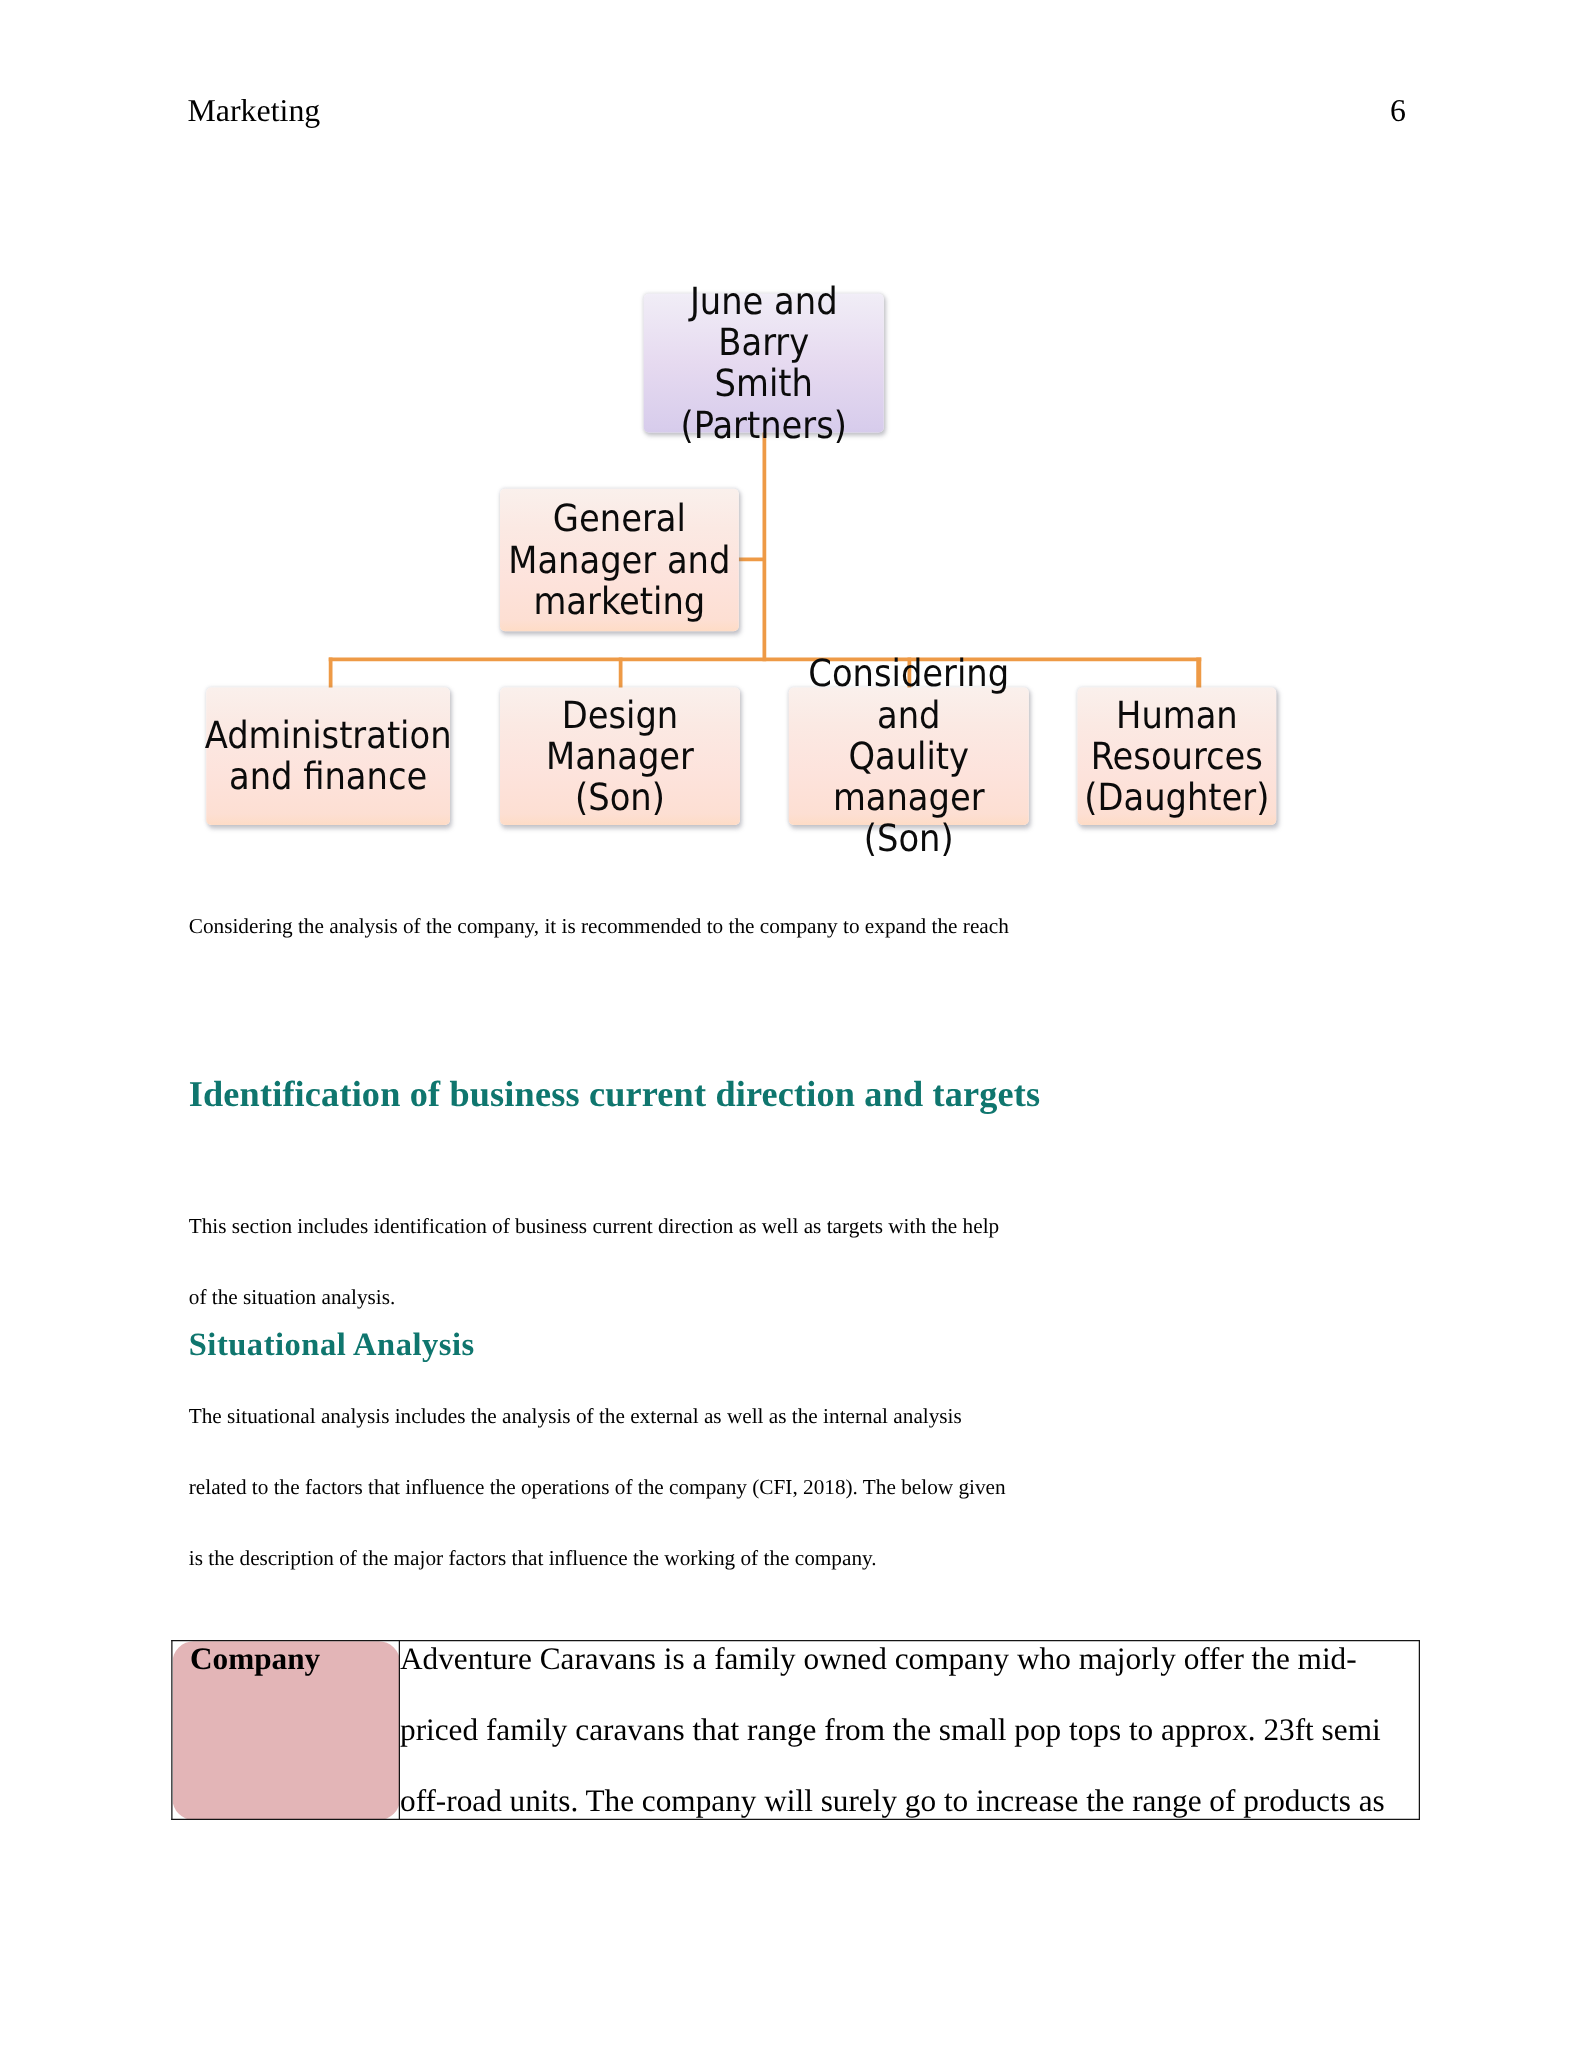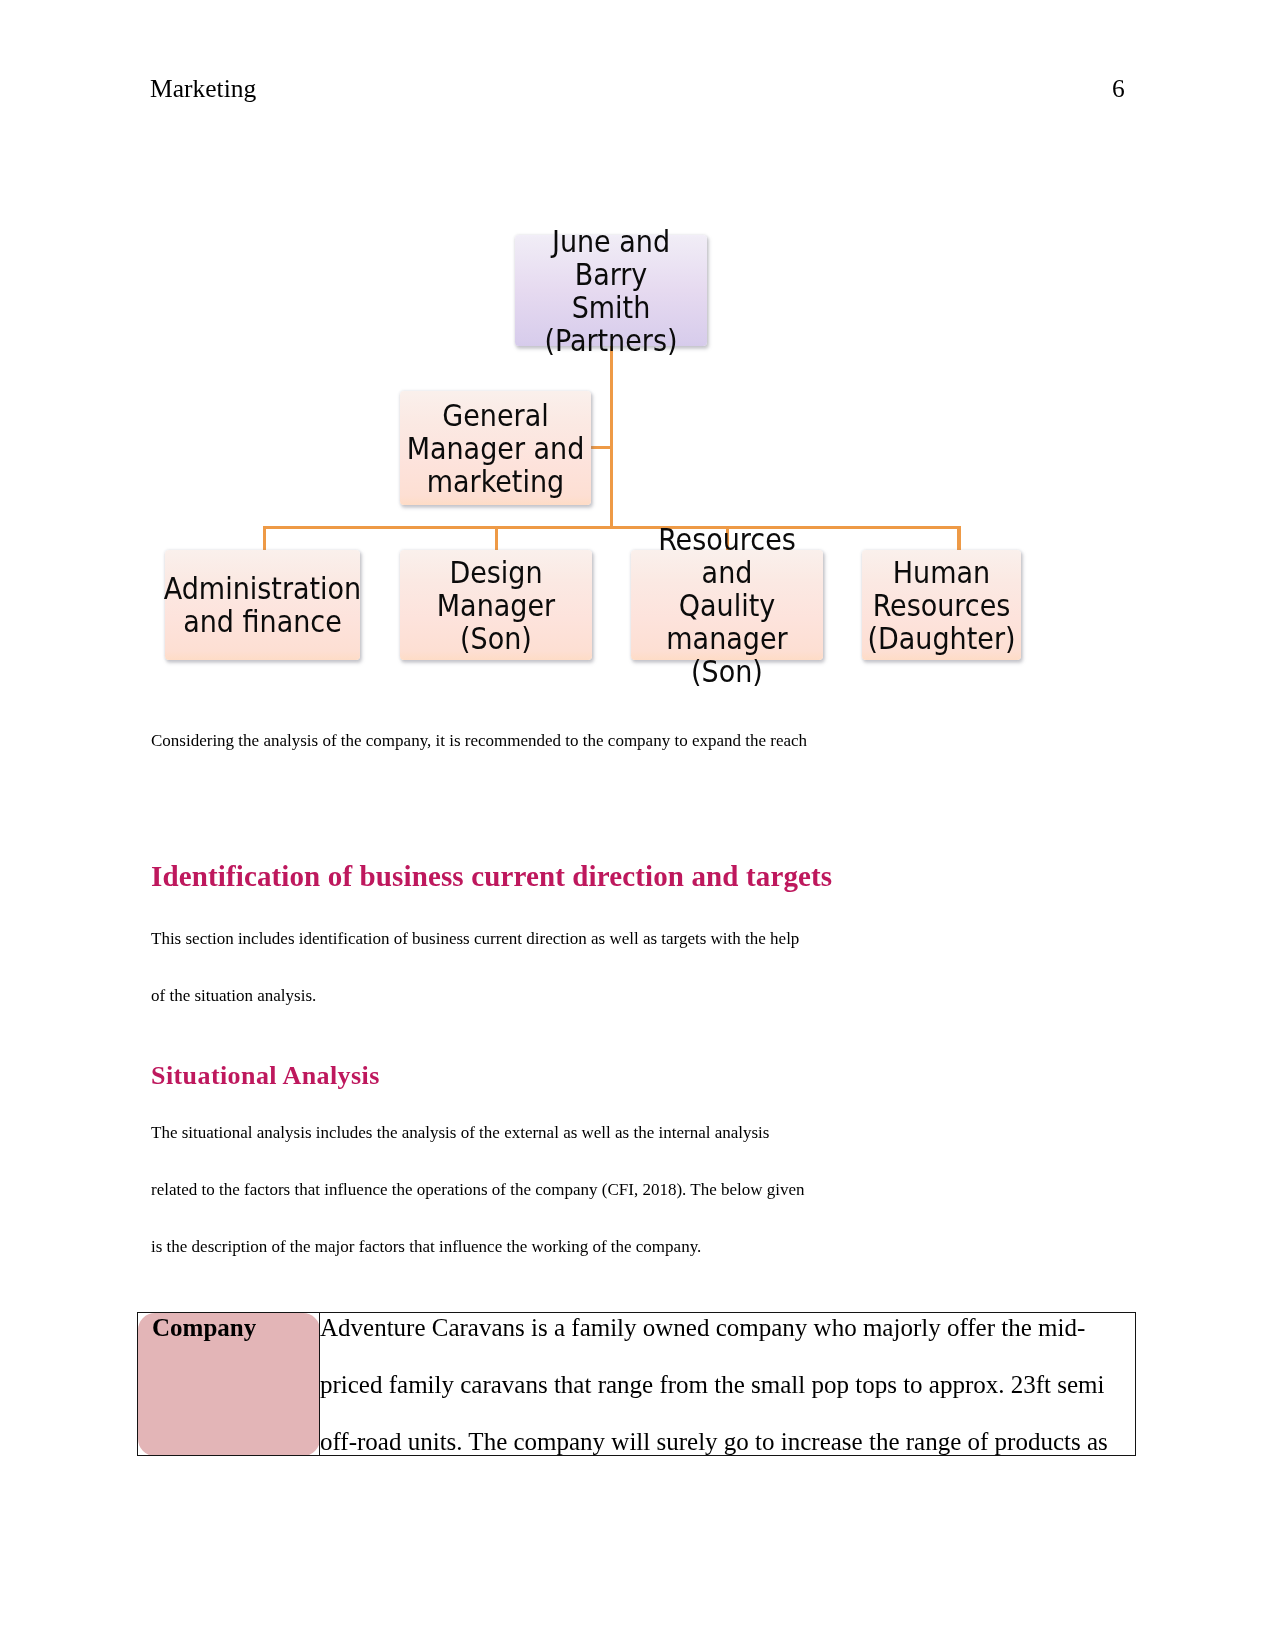--- a/index.html
+++ b/index.html
@@ -28,21 +28,21 @@
   .n-org { background:linear-gradient(180deg,#faf0ec 0%, #fbe9e3 28%, #fde3dc 62%, #fddfd3 92%, #fedcc6 100%); }
 
   .ln  { position:absolute; background:#ee9a46; }
   .lnv { width:3.4px; }
   .lnh { height:3.4px; }
 
   
   .para { position:absolute; left:151px; width:980px;
           font-size:17px; line-height:57px; text-align:left; }
   .h2 { position:absolute; left:151px; width:980px;
-        font-weight:bold; color:#be185d; line-height:1; }
+        font-weight:bold; color:#0f766e; line-height:1; }
 
   
   .tbl { position:absolute; left:137px; top:1312px; width:999px;
          border-collapse:collapse; table-layout:fixed; }
   .tbl td { border:1.3px solid #141414; vertical-align:top; padding:0;
             font-size:25px; line-height:57px; height:142px; overflow:hidden; }
   .c-lab { width:181px; background:#e3b5b7;border-radius:17px; }
   .c-lab .cell { font-weight:bold; padding-left:14px; }
   .c-txt .cell { }
   .cell { height:156px; overflow:hidden; padding-top:0; margin-top:-14px; }
@@ -85,41 +85,41 @@
       </span>
     </div>
     <div class="node n-org" style="left:400px;top:550px;width:192px;height:110px">
       <span>
         <span>Design Manager</span><br>
         <span>(Son)</span>
       </span>
     </div>
     <div class="node n-org" style="left:631px;top:550px;width:192px;height:110px">
       <span>
-        <span>Resources and</span><br>
+        <span>Considering and</span><br>
         <span>Qaulity manager</span><br>
         <span>(Son)</span>
       </span>
     </div>
     <div class="node n-org" style="left:862px;top:550px;width:159px;height:110px">
       <span>
         <span>Human</span><br>
         <span>Resources</span><br>
         <span>(Daughter)</span>
       </span>
     </div>
   </div>
 
   <div class="para" style="top:712px">
     <span>Considering the analysis of the company, it is recommended to the company to expand the reach</span><br>
   </div>
 
   <div class="h2" style="top:862px;font-size:29px;letter-spacing:0.13px">Identification of business current direction and targets</div>
 
-  <div class="para" style="top:910px">
+  <div class="para" style="top:952px">
     <span>This section includes identification of business current direction as well as targets with the help</span><br>
     <span>of the situation analysis.</span>
   </div>
 
   <div class="h2" style="top:1063px;font-size:26px;letter-spacing:0.42px">Situational Analysis</div>
 
   <div class="para" style="top:1104px">
     <span>The situational analysis includes the analysis of the external as well as the internal analysis</span><br>
     <span>related to the factors that influence the operations of the company (CFI, 2018). The below given</span><br>
     <span>is the description of the major factors that influence the working of the company.</span>

